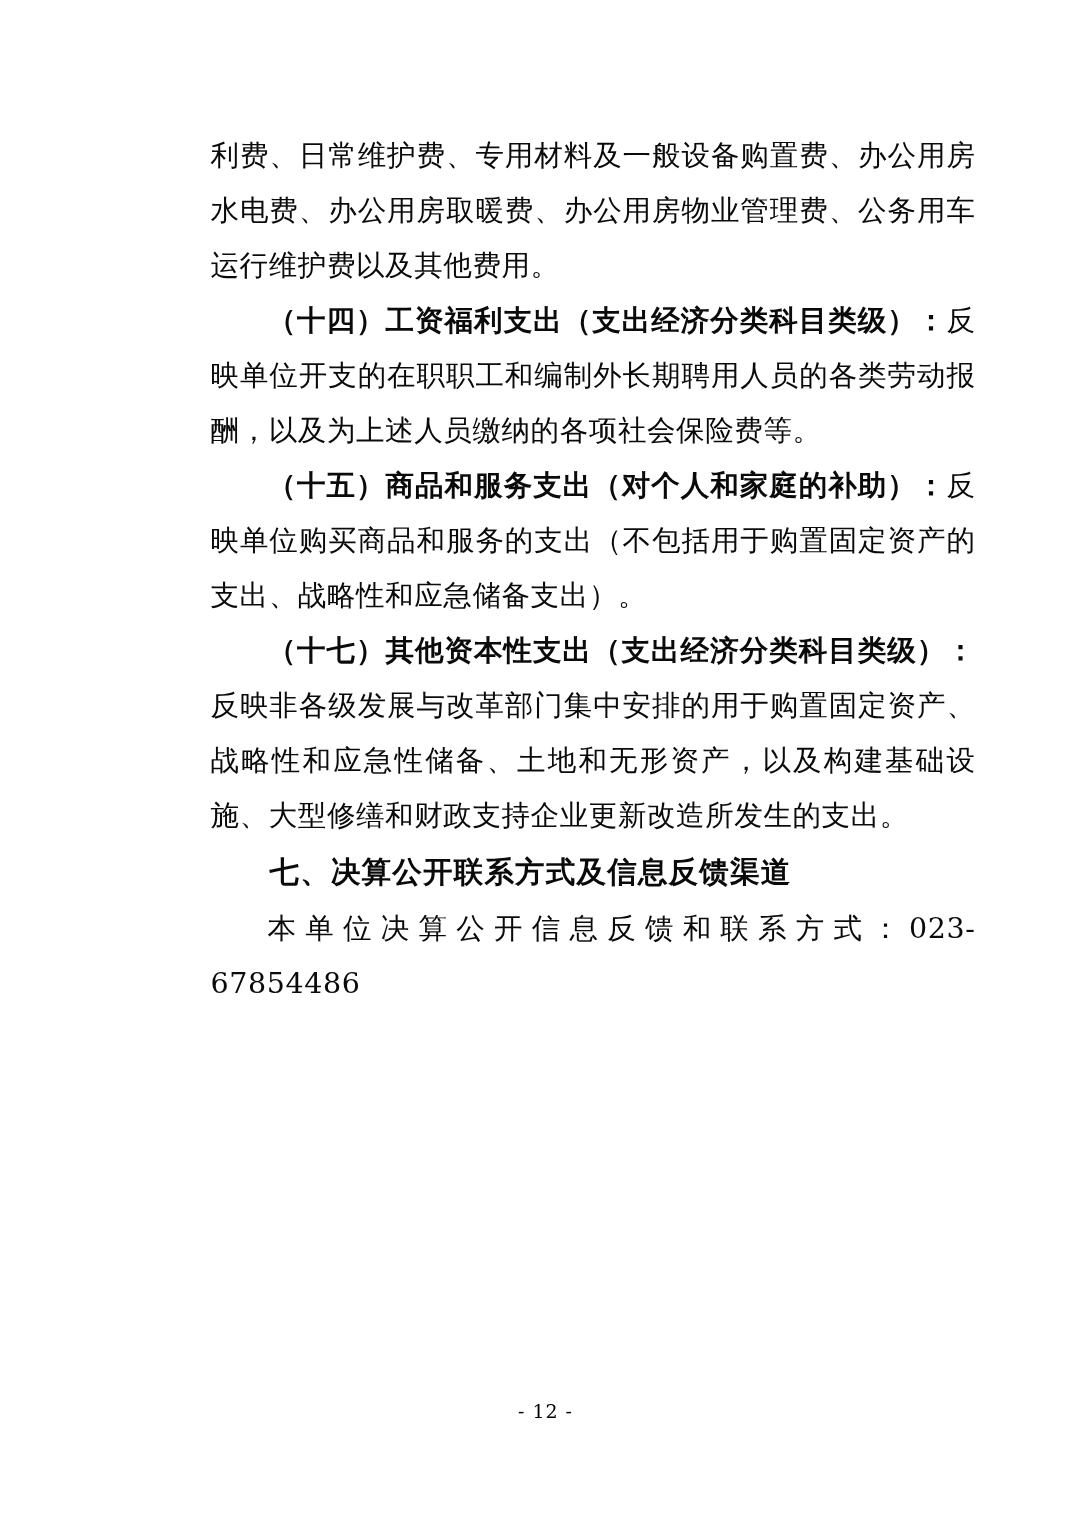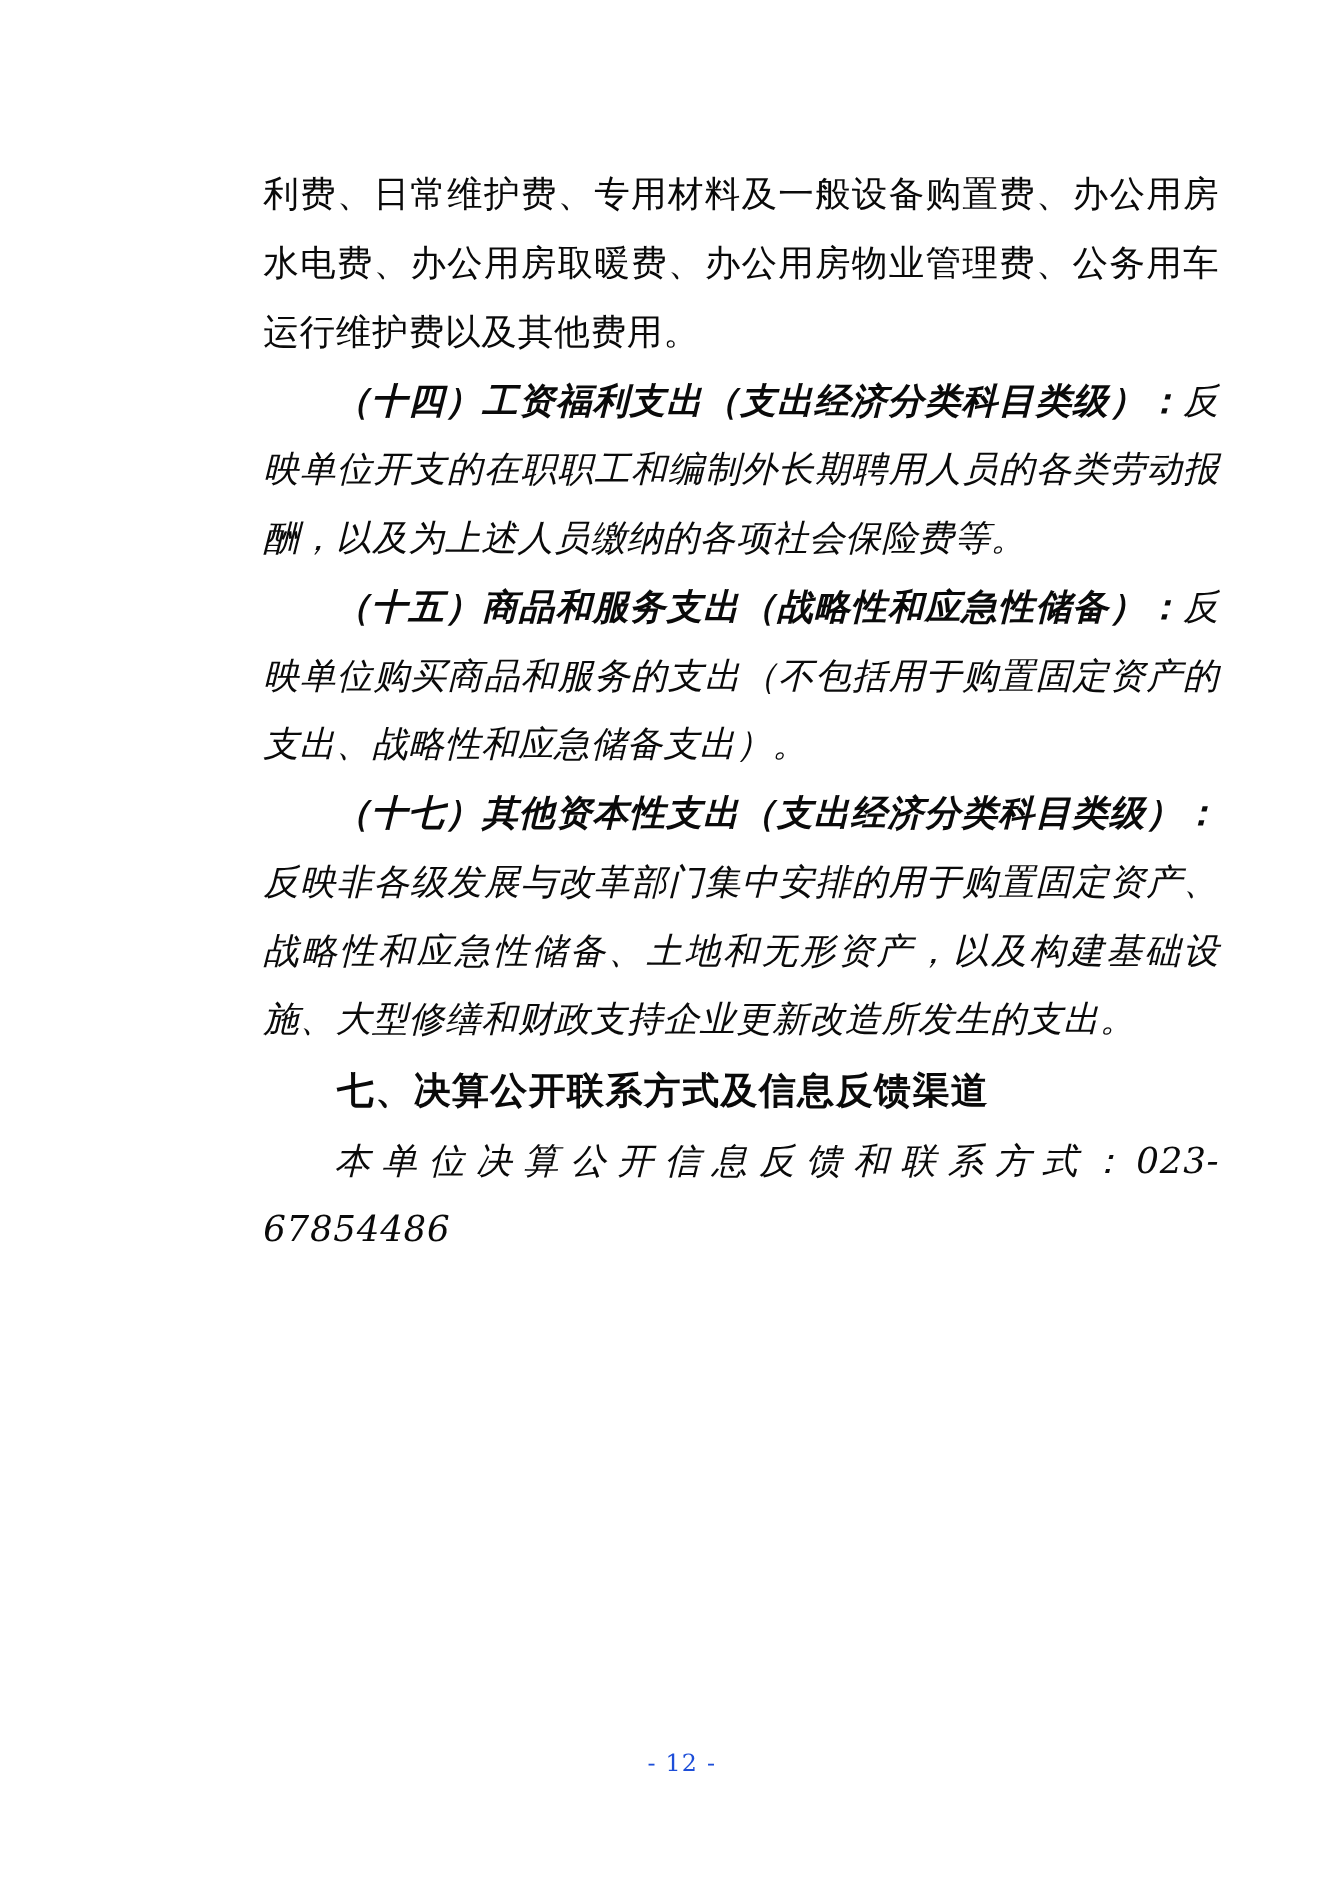--- a/index.html
+++ b/index.html
@@ -26,21 +26,20 @@
   .para {
     font-size: 28.5px;
     line-height: 55px;
     letter-spacing: 0.6px;
     text-align: justify;
     text-justify: inter-ideograph;
     margin: 0 0 0 0;
   }
   .para.indent {
     text-indent: 2em;
-    font-style: italic;
   }
   .bold-lead {
     font-weight: bold;
     letter-spacing: 0.8px;
   }
   .section-title {
     font-size: 29.5px;
     line-height: 58px;
     font-weight: bold;
     letter-spacing: 1.2px;
@@ -48,38 +47,38 @@
     margin: 0;
   }
   .footer {
     position: absolute;
     left: 16px;
     right: 0;
     top: 1400px;
     text-align: center;
     font-size: 19px;
     letter-spacing: 1px;
-    color: #1d4ed8;
+    color: #000000;
     font-family: "DejaVu Serif", "Liberation Serif", serif;
   }
 </style>
 </head>
 <body>
 
 <div class="page">
   <div class="content">
 
     <p class="para">利费、日常维护费、专用材料及一般设备购置费、办公用房水电费、办公用房取暖费、办公用房物业管理费、公务用车运行维护费以及其他费用。</p>
 
     <p class="para indent">
       <span class="bold-lead">（十四）工资福利支出（支出经济分类科目类级）：</span><span>反映单位开支的在职职工和编制外长期聘用人员的各类劳动报酬，以及为上述人员缴纳的各项社会保险费等。</span>
     </p>
 
     <p class="para indent">
-      <span class="bold-lead">（十五）商品和服务支出（战略性和应急性储备）：</span><span>反映单位购买商品和服务的支出（不包括用于购置固定资产的支出、战略性和应急储备支出）。</span>
+      <span class="bold-lead">（十五）商品和服务支出（对个人和家庭的补助）：</span><span>反映单位购买商品和服务的支出（不包括用于购置固定资产的支出、战略性和应急储备支出）。</span>
     </p>
 
 
     <p class="para indent">
       <span class="bold-lead">（十七）其他资本性支出（支出经济分类科目类级）：</span><span>反映非各级发展与改革部门集中安排的用于购置固定资产、战略性和应急性储备、土地和无形资产，以及构建基础设施、大型修缮和财政支持企业更新改造所发生的支出。</span>
     </p>
 
     <p class="section-title">七、决算公开联系方式及信息反馈渠道</p>
 
     <p class="para indent">本单位决算公开信息反馈和联系方式：023-67854486</p>

